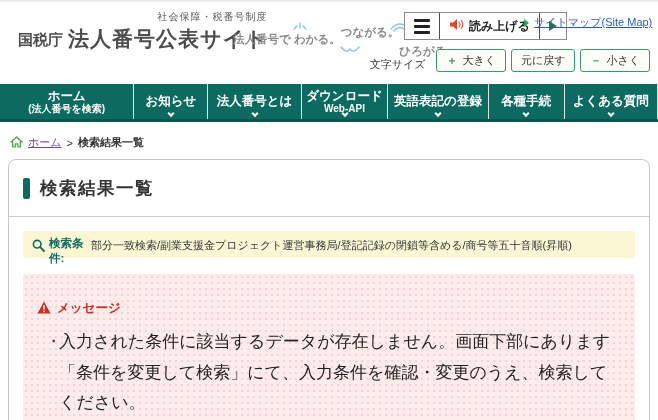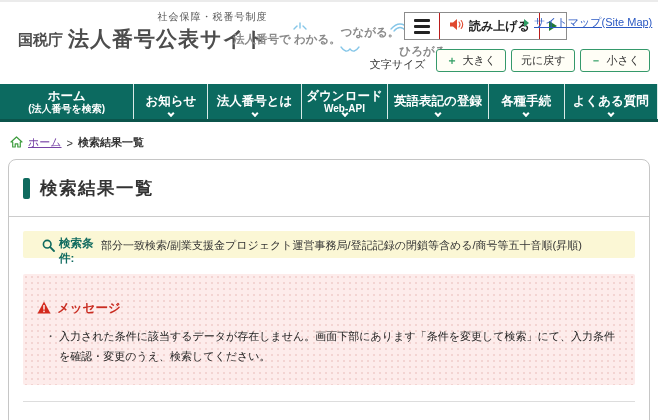--- a/index.html
+++ b/index.html
@@ -66,36 +66,36 @@
 
   
   .content-box { position: absolute; left: 8px; right: 8px; top: 157px; height: 560px;
     border: 1px solid #c6c6c6; border-radius: 8px; background: #fff; }
   .page-title-row { display: flex; align-items: center; padding: 16px 14px; border-bottom: 1px solid #ccc; }
   .title-bar { width: 7px; height: 21px; background: #0f6a5e; border-radius: 2px; margin-right: 10px; }
   .page-title { font-size: 17.5px; font-weight: bold; color: #333; letter-spacing: 1.5px; }
 
   .content-inner { padding: 14px; }
 
-  .search-box { background: #fbf7d5; border-radius: 2px; height: 27px; padding: 5px 19px;
+  .search-box { background: #fbf7d5; border-radius: 2px; height: 27px; padding: 5px 9px;
     display: flex; align-items: flex-start; overflow: visible; position: relative; z-index: 2; }
   .search-icon { margin: 2px 4px 0 0; flex: none; }
   .search-label { width: 42px; min-width: 42px; font-size: 11.5px; font-weight: bold;
     color: #0f6a5e; line-height: 15px; }
   .search-value { font-size: 11px; color: #333; line-height: 16px;
     padding-top: 1px; white-space: nowrap; }
 
   .message-box { margin-top: 16px; border-radius: 2px; padding: 13px 14px 18px;
     background-color: #fdeceb;
     background-image: radial-gradient(#f3d4d2 1px, rgba(0,0,0,0) 1.2px);
     background-size: 6px 6px; }
   .message-title-row { display: flex; align-items: center; gap: 6px;
     color: #c92c21; font-weight: bold; font-size: 12.5px; margin-top: 13px; }
   .message-list { list-style: none; margin: 10px 0 0 8px; }
-  .message-list li { position: relative; padding-left: 14px; font-size: 11px; color: #222;
+  .message-list li { position: relative; padding-left: 14px; font-size: 17px; color: #222;
     line-height: 1.8; max-width: 575px; }
   .message-list li::before { content: "・"; position: absolute; left: 0; color: #444; }
 
   .bottom-divider { border-top: 1px solid #ddd; margin-top: 16px; }
   .help-text { margin-top: 13px; font-size: 11.5px; color: #222; }
   .help-text a { color: #2b59c3; text-decoration: underline; cursor: pointer; }
 </style>
 </head>
 <body>
 

